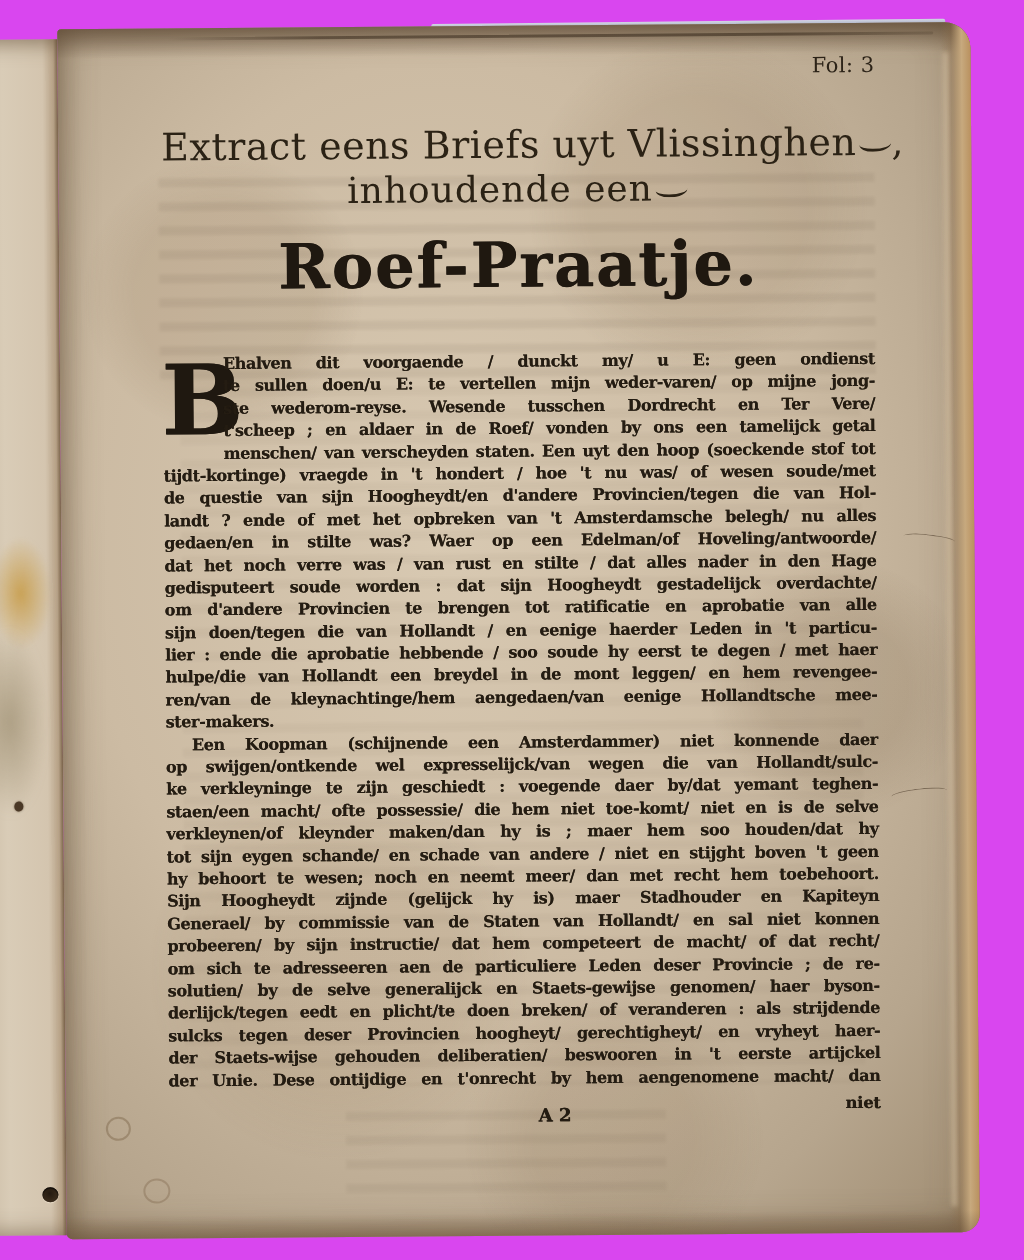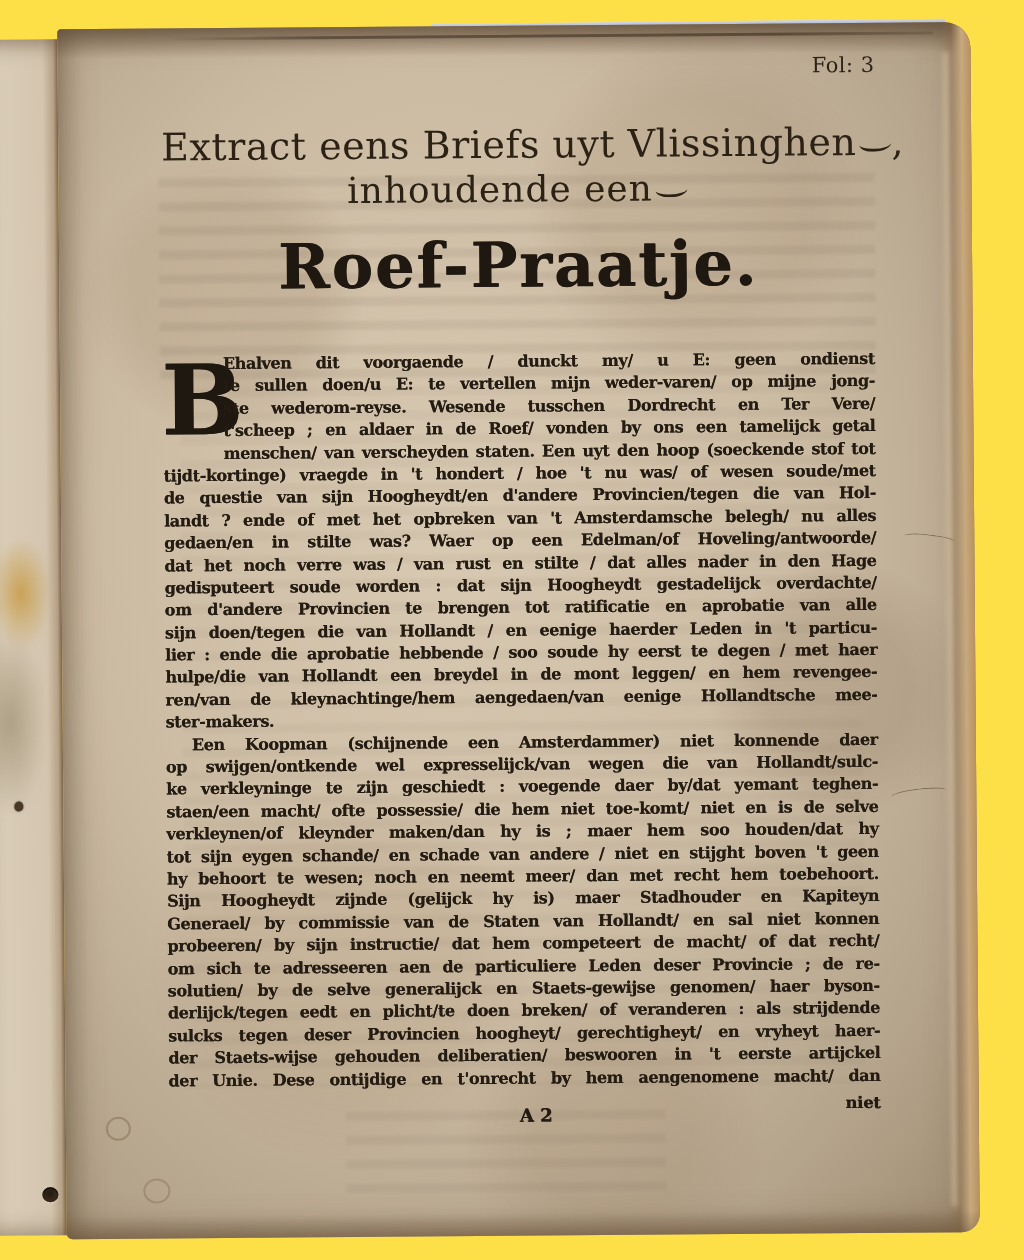--- a/index.html
+++ b/index.html
@@ -1,16 +1,16 @@
 <!DOCTYPE html>
 <html><head>
 <meta charset="utf-8">
 <style>
   html,body{margin:0;padding:0;background:#ffffff;}
-  .photo{position:relative;width:1024px;height:1260px;background:#fde047;overflow:hidden;
+  .photo{position:relative;width:1024px;height:1260px;background:#d946ef;overflow:hidden;
          font-family:"DejaVu Serif", serif;}
   .book{position:absolute;left:-24px;top:26px;width:1000px;height:1212px;
         transform:rotate(-0.45deg);transform-origin:50% 50%;}
 
   
   .blue-edges{position:absolute;top:-3px;left:46%;right:26px;height:7px;
       background:linear-gradient(180deg,#d3d7e4,#a9aec2 70%,#8f94a8);
       transform:rotate(-0.15deg);border-radius:2px;z-index:0;}
 
   
@@ -85,21 +85,21 @@
   .tline{height:22.4px;line-height:22.4px;overflow:visible;
       font:700 16px "DejaVu Serif", serif;letter-spacing:-0.4px;
       text-align:justify;text-align-last:justify;
       text-shadow:0 0 .4px rgba(36,28,18,.85);}
   .tline.short{text-align-last:left;}
   .tline.indent{text-indent:26px;}
   .dropcap{float:left;width:54px;height:88px;margin:3px 8px 0 -2px;
       font:700 97px/86px "DejaVu Serif", serif;color:#1f1810;text-shadow:.6px 0 0 #1f1810;}
 
   .footer-row{position:absolute;top:1078px;left:103px;width:712px;height:26px;z-index:5;color:#241c12;}
-  .signature{display:block;margin:0 auto;width:70px;text-align:left;transform:translateX(30px);
+  .signature{display:block;margin:0 auto;width:70px;text-align:center;transform:translateX(30px);
       font:700 18px/24px "DejaVu Serif", serif;text-shadow:.5px 0 0 #241c12;}
   .catchword{position:absolute;right:0;top:-9px;
       font:700 16px/22px "DejaVu Serif", serif;text-shadow:.5px 0 0 #241c12;}
 </style>
 </head>
 <body>
 
 <div class="photo">
   <div class="book">
 

